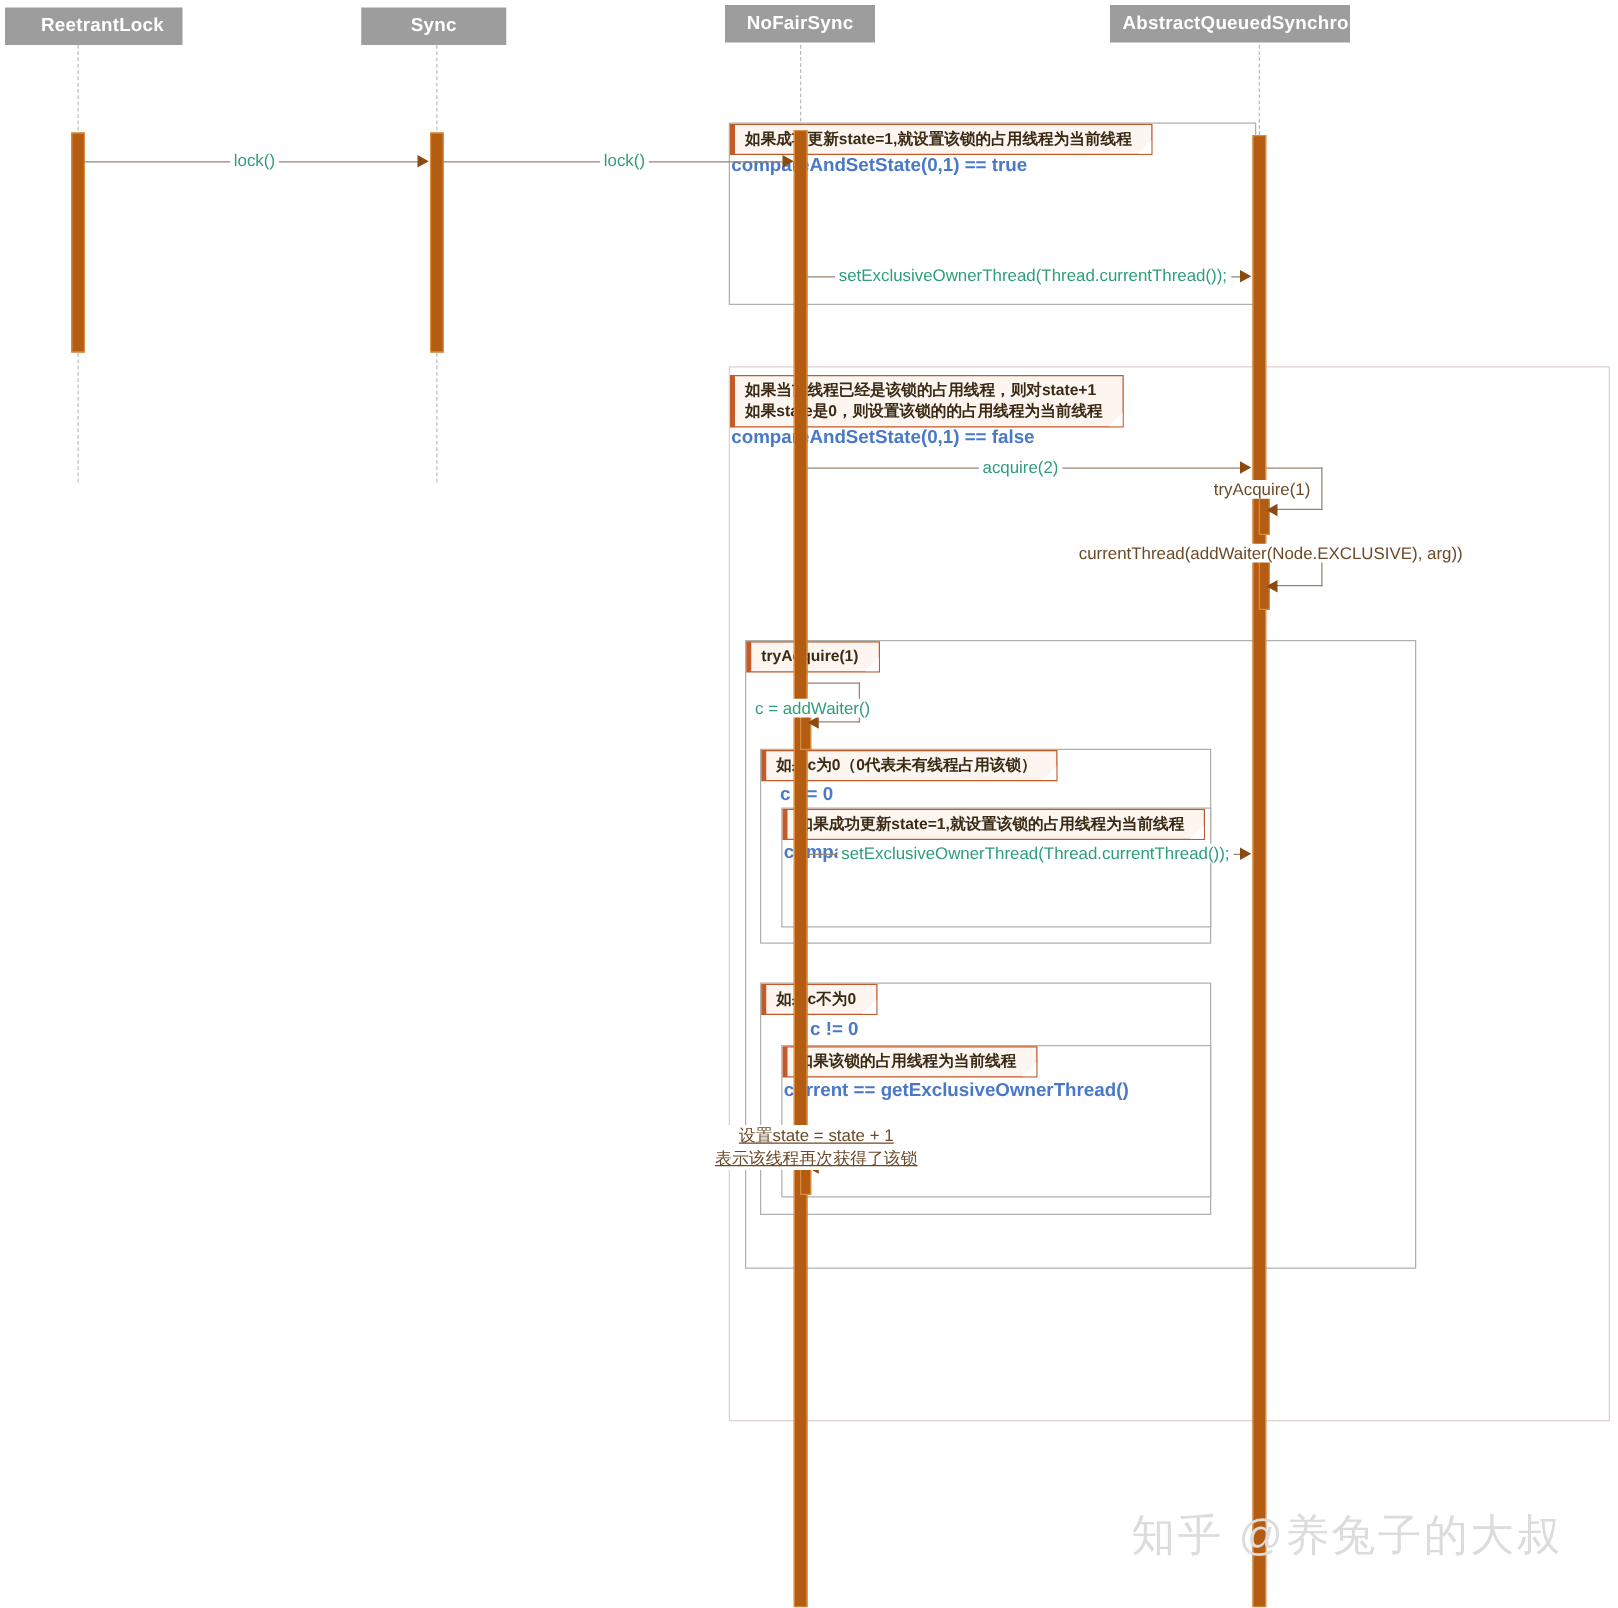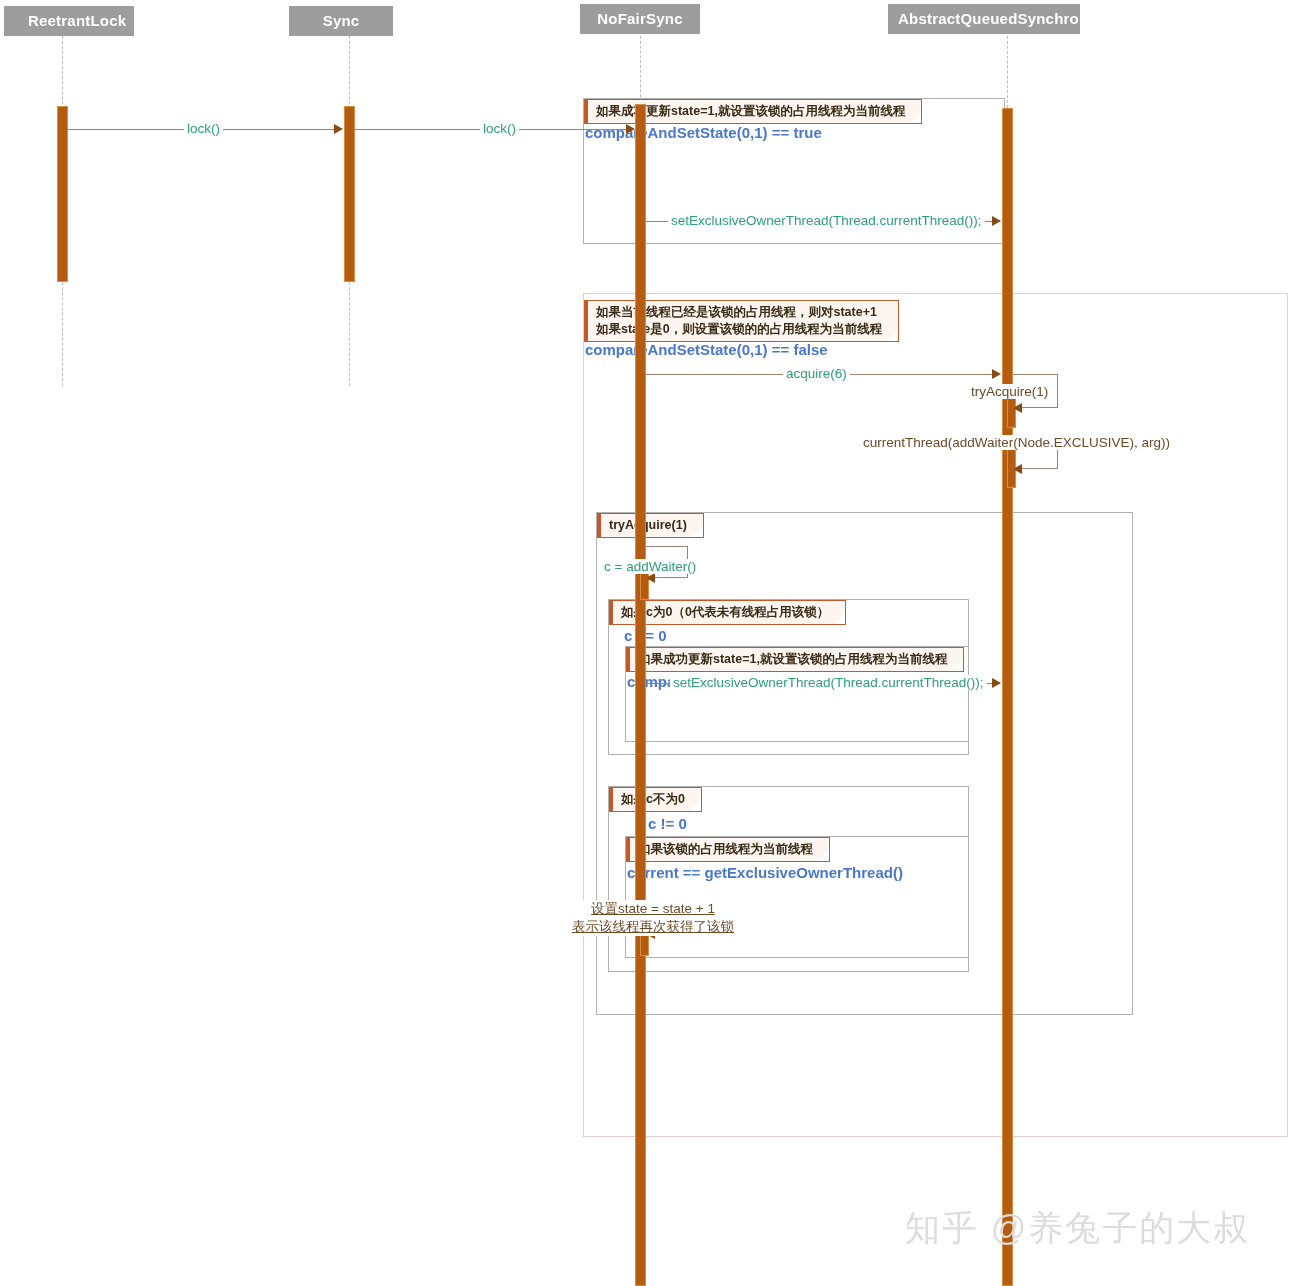--- a/index.html
+++ b/index.html
@@ -133,22 +133,22 @@
 </head>
 <body>
 
 <div id="canvas">
 
   <div class="lifeline" style="left:62px; top:36px; height:350px;"></div>
   <div class="lifeline" style="left:349px; top:36px; height:350px;"></div>
   <div class="lifeline" style="left:640px; top:36px; height:66px;"></div>
   <div class="lifeline" style="left:1007px; top:36px; height:72px;"></div>
 
-  <div class="actor-box" style="left:4px; top:6px; width:130px;padding-left:24px;">ReetrantLock</div>
-  <div class="actor-box" style="left:289px; top:6px; width:104px;">Sync</div>
+  <div class="actor-box" style="left:4px; top:6px; width:142px;padding-left:24px;">ReetrantLock</div>
+  <div class="actor-box" style="left:289px; top:6px; width:116px;">Sync</div>
   <div class="actor-box" style="left:580px; top:4px; width:120px;">NoFairSync</div>
   <div class="actor-box" style="left:888px; top:4px; width:192px;">AbstractQueuedSynchronizer</div>
 
   <div class="frag" style="left:583px; top:98px; width:422px; height:146px;"></div>
   <div class="frag-label" style="left:584px; top:99px;">如果成功更新state=1,就设置该锁的占用线程为当前线程</div>
   <div class="guard" style="left:585px; top:124px;">compareAndSetState(0,1) == true</div>
 
   <div class="frag pinkish" style="left:583px; top:293px; width:705px; height:844px;"></div>
   <div class="frag-label" style="left:584px; top:300px;"><span>如果当前线程已经是该锁的占用线程，则对state+1</span><br><span>如果state是0，则设置该锁的的占用线程为当前线程</span></div>
   <div class="guard" style="left:585px; top:341px;">compareAndSetState(0,1) == false</div>
@@ -190,21 +190,21 @@
   <div class="msg-line" style="left:354px; top:129px; width:272px;"></div>
   <div class="arrow-r" style="left:626px; top:124px;"></div>
   <div class="msg-label" style="left:480px; top:121px;">lock()</div>
 
   <div class="msg-line" style="left:646px; top:221px; width:347px;"></div>
   <div class="arrow-r" style="left:992px; top:216px;"></div>
   <div class="msg-label" style="left:668px; top:213px;">setExclusiveOwnerThread(Thread.currentThread());</div>
 
   <div class="msg-line" style="left:646px; top:374px; width:347px;"></div>
   <div class="arrow-r" style="left:992px; top:369px;"></div>
-  <div class="msg-label" style="left:783px; top:366px;">acquire(6)</div>
+  <div class="msg-label" style="left:783px; top:366px;">acquire(2)</div>
 
   <div class="selfcall" style="left:1013px; top:374px; width:45px; height:34px;"></div>
   <div class="arrow-l" style="left:1013px; top:403px;"></div>
   <div class="msg-label dark" style="left:968px; top:384px;">tryAcquire(1)</div>
 
   <div class="selfcall" style="left:1013px; top:436px; width:45px; height:33px;"></div>
   <div class="arrow-l" style="left:1013px; top:464px;"></div>
   <div class="msg-label dark" style="left:860px; top:435px;">currentThread(addWaiter(Node.EXCLUSIVE), arg))</div>
 
   <div class="selfcall" style="left:646px; top:546px; width:42px; height:32px;"></div>

